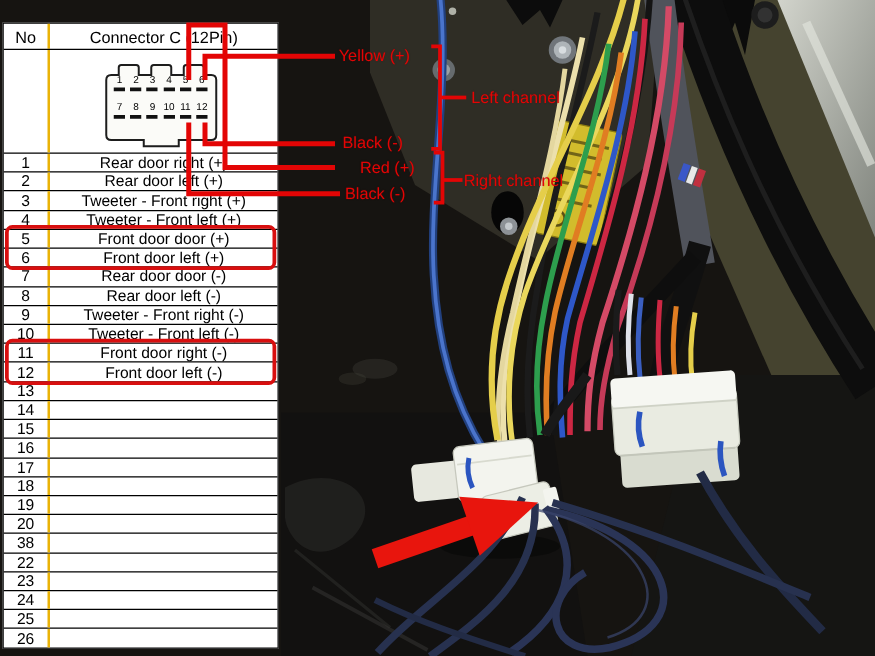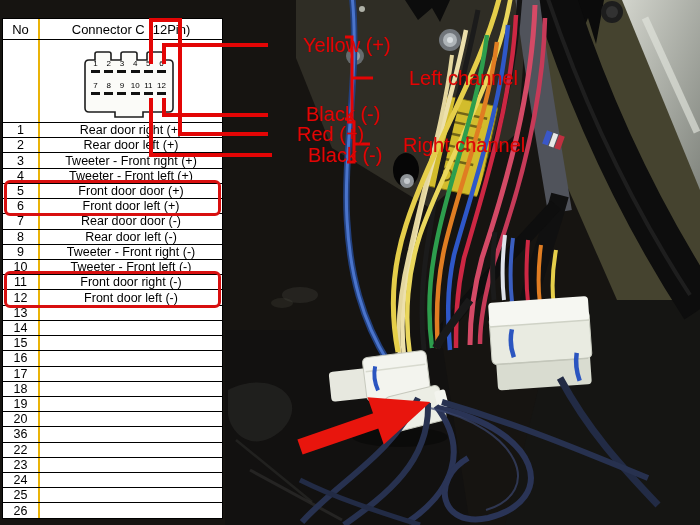--- a/index.html
+++ b/index.html
@@ -27,25 +27,25 @@
   .pins-bottom{top:34px;}
   .pin{width:13.2px;flex:none;display:flex;flex-direction:column;align-items:center;}
   .pin .num{font-size:8px;line-height:8px;color:#000;font-style:normal;}
   .pin .dash{width:9px;height:3.5px;background:#111;margin-top:1.5px;}
   .hl{position:absolute;left:1px;right:1px;border:3px solid var(--hl-red,#d80f0f);
       border-radius:6px;z-index:5;pointer-events:none;}
 
   
   .annot-svg{position:absolute;left:0;top:0;z-index:30;pointer-events:none;}
   .wire-label{position:absolute;z-index:31;color:var(--annot-red,#e30505);
-              font-size:20px;line-height:16px;white-space:nowrap;
-              transform:translateY(-50%);text-shadow:0 0 1px rgba(120,0,0,.5);margin-left:32px;}
+              font-size:13px;line-height:16px;white-space:nowrap;
+              transform:translateY(-50%);text-shadow:0 0 1px rgba(120,0,0,.5);}
   .lbl-yellow{left:271px;top:45px;}
   .lbl-black1{left:274px;top:114px;}
-  .lbl-red{left:265px;top:134px;}
+  .lbl-red{left:288px;top:134px;}
   .lbl-black2{left:276px;top:155px;}
   .lbl-leftch{left:377px;top:78px;}
   .lbl-rightch{left:371px;top:145px;text-align:right;}
 </style>
 </head>
 <body>
 
 <div class="stage" style="--annot-red: #e30505; --hl-red: #d80f0f;">
 
   <svg class="photo-svg" width="700" height="525" viewBox="0 0 700 525">
@@ -313,21 +313,21 @@
         </div>
         <div class="trow">
           <div class="cno">19</div>
           <div class="clabel"></div>
         </div>
         <div class="trow">
           <div class="cno">20</div>
           <div class="clabel"></div>
         </div>
         <div class="trow">
-          <div class="cno">36</div>
+          <div class="cno">38</div>
           <div class="clabel"></div>
         </div>
         <div class="trow">
           <div class="cno">22</div>
           <div class="clabel"></div>
         </div>
         <div class="trow">
           <div class="cno">23</div>
           <div class="clabel"></div>
         </div>

